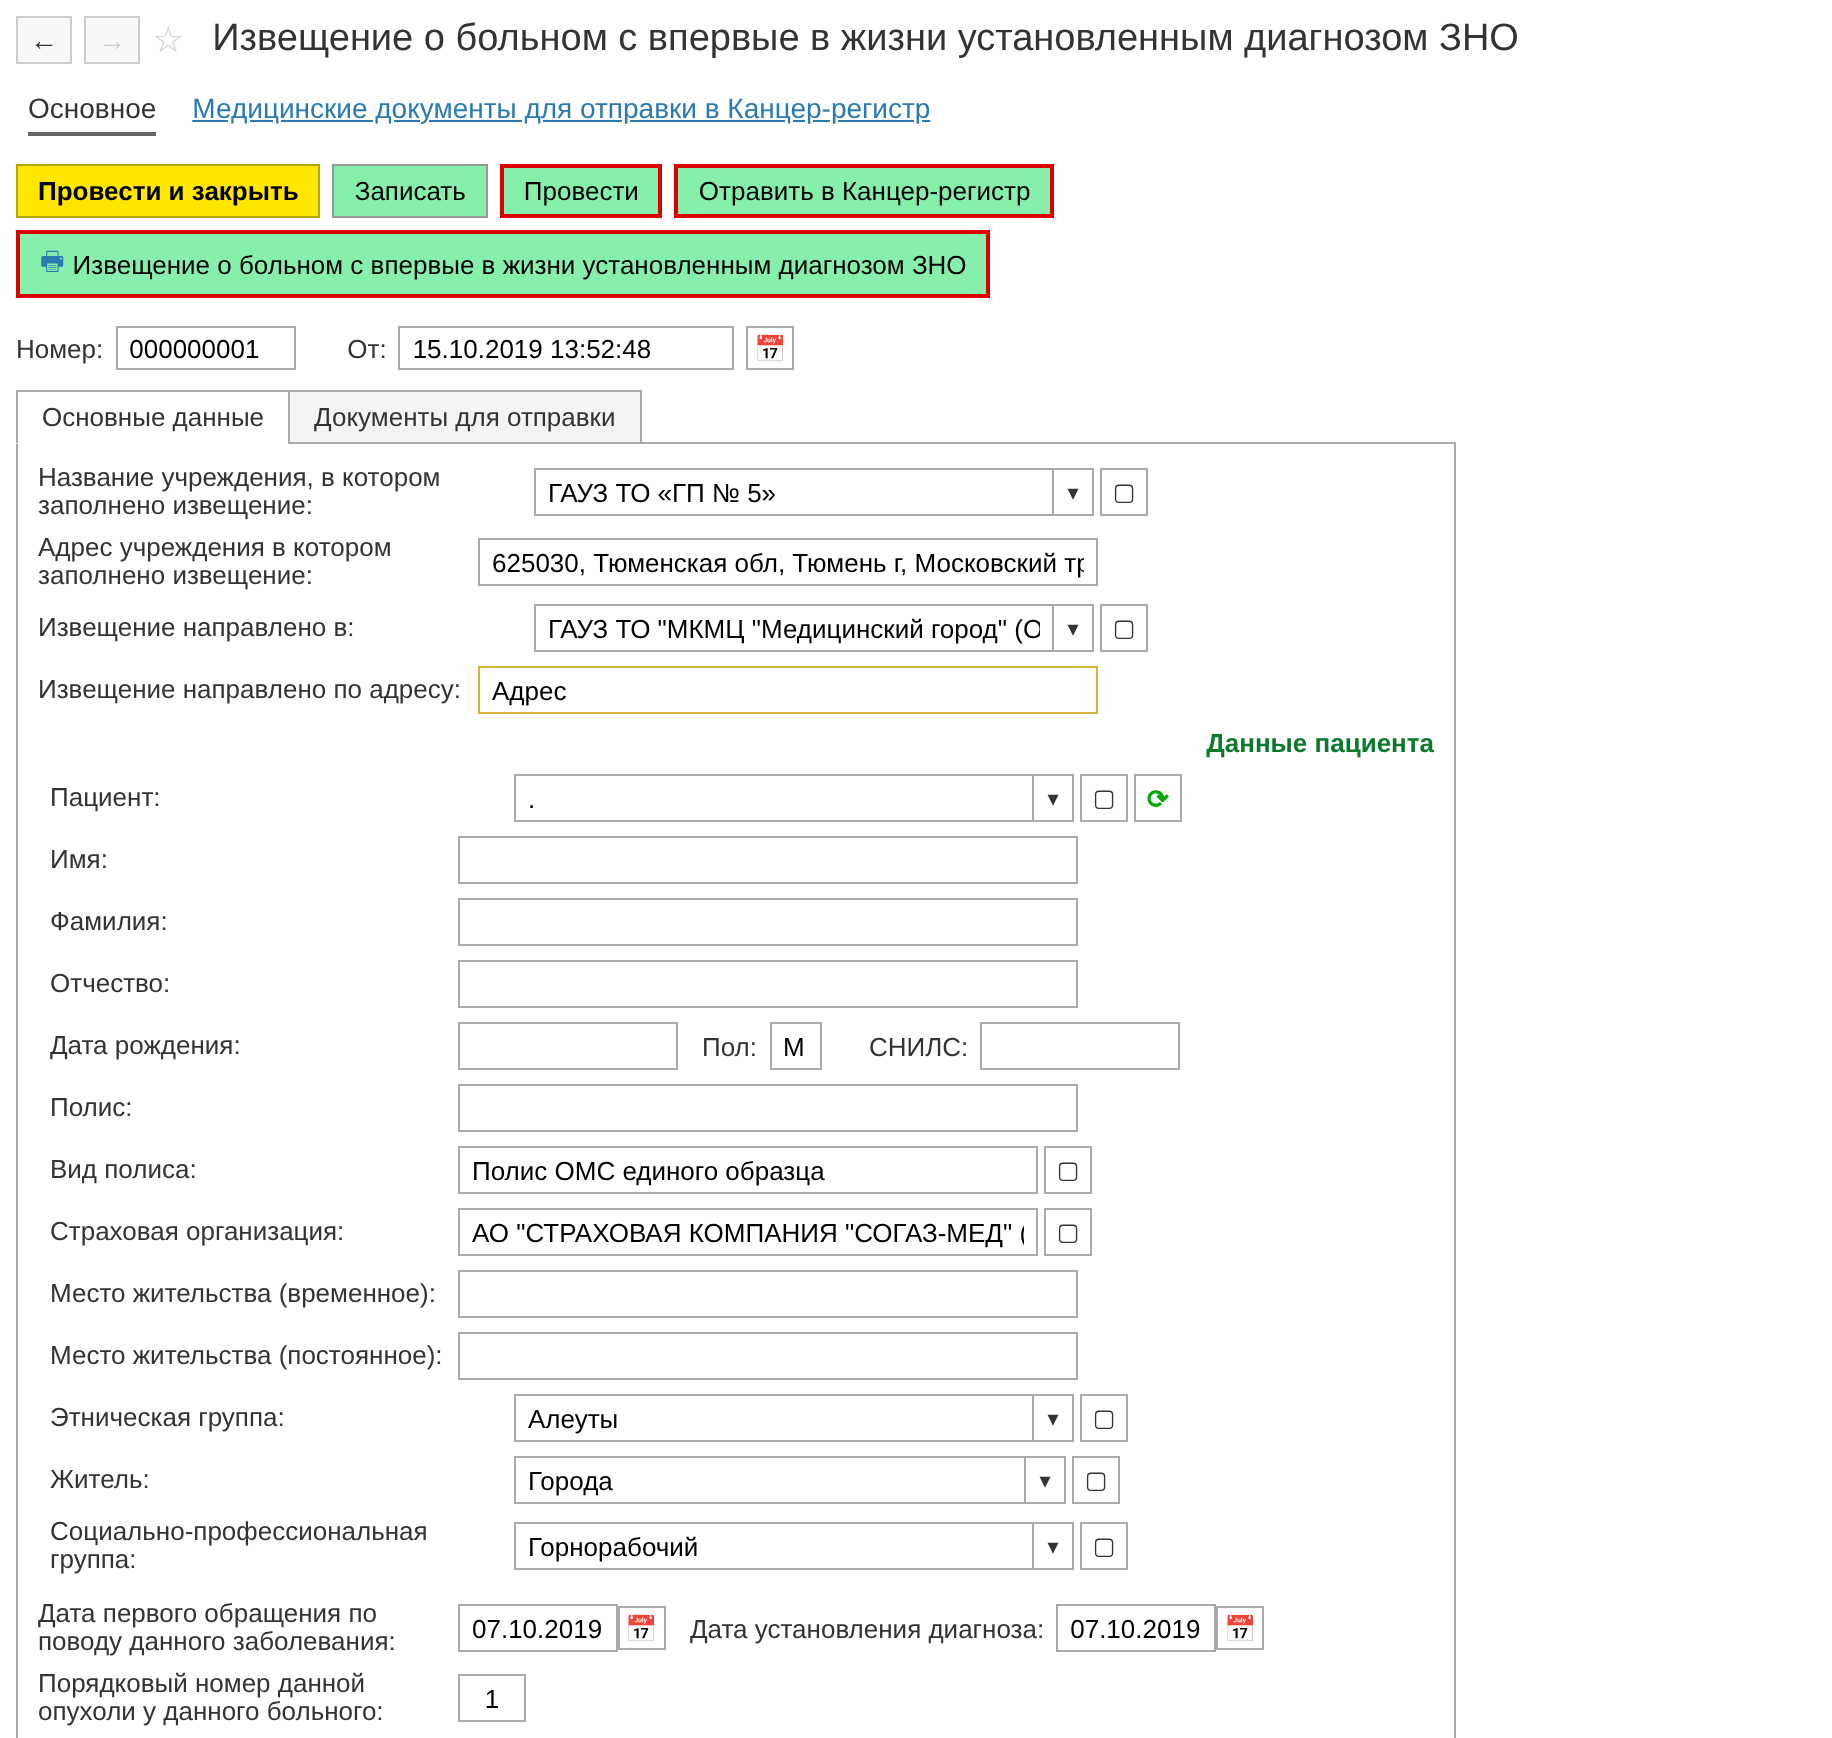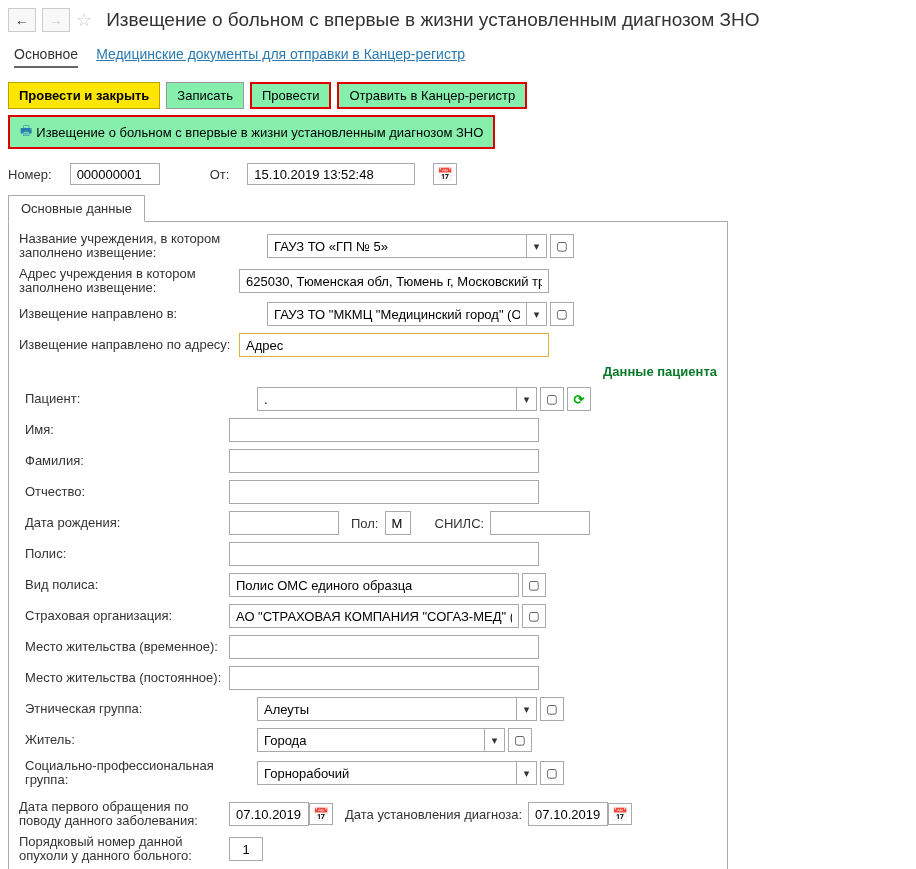--- a/index.html
+++ b/index.html
@@ -11,21 +11,21 @@
 .page-title { font-size: 19px; font-weight: normal; }
 .section-tabs { display: flex; gap: 18px; margin-bottom: 14px; padding-left: 6px; }
 .section-tab { font-size: 14px; padding: 4px 0; cursor: pointer; }
 .section-tab.active { color: #333; border-bottom: 2px solid #666; }
 .section-tab.link { color: #2a7ab0; text-decoration: underline; }
 .toolbar { display: flex; gap: 6px; margin-bottom: 8px; flex-wrap: wrap; }
 .btn { border: 1px solid #999; padding: 4px 10px; background: #86efac; cursor: pointer; font-size: 13px; display: flex; align-items: center; gap: 4px; }
 .btn.yellow { background: #ffe600; font-weight: bold; border-color: #b8a500; }
 .btn.red-border { border: 2px solid #d00; }
 .btn .print-icon { color: #2a7ab0; font-size: 13px; }
-.meta-row { display: flex; align-items: center; gap: 18px; margin: 14px 0 10px 0; }
+.meta-row { display: flex; align-items: center; gap: 6px; margin: 14px 0 10px 0; }
 .meta-row label { font-size: 13px; }
 .meta-row input { border: 1px solid #aaa; padding: 2px 6px; font-size: 13px; height: 22px; }
 .cal-btn { width: 24px; height: 22px; border: 1px solid #aaa; background: #fff; display: flex; align-items: center; justify-content: center; cursor: pointer; }
 .panel-tabs { display: flex; }
 .panel-tab { border: 1px solid #aaa; padding: 5px 12px; background: #f4f4f4; cursor: pointer; font-size: 13px; margin-right: -1px; }
 .panel-tab.active { background: #fff; border-bottom-color: #fff; }
 .panel-body { border: 1px solid #aaa; border-top: 1px solid #aaa; padding: 10px 10px 10px 10px; margin-top: -1px; width: 720px; }
 .form-row { display: flex; align-items: center; margin-bottom: 7px; min-height: 24px; }
 .form-row > label { width: 220px; padding-right: 6px; font-size: 13px; line-height: 14px; flex-shrink: 0; }
 .form-row.two-line > label { line-height: 14px; }
@@ -72,20 +72,21 @@
   <span class="inline-gap"></span>
   <label>От:</label>
   <input class="input-text" style="width: 168px;" value="15.10.2019 13:52:48">
   <div class="cal-btn">
       <span>📅</span>
     </div>
 </div>
 
 <div class="panel-tabs">
   <div class="panel-tab active">Основные данные</div>
+  <div class="panel-tab">Документы для отправки</div>
 </div>
 
 <div class="panel-body">
 
   <div class="form-row two-line">
     <label>Название учреждения, в котором заполнено извещение:</label>
     <div class="input-group">
       <input class="input-text" style="width: 260px;" value="ГАУЗ ТО «ГП № 5»">
       <div class="drop-btn">▾</div>
     </div>
@@ -181,21 +182,21 @@
     <div class="input-group">
       <input class="input-text" style="width: 260px;" value="Алеуты">
       <div class="drop-btn">▾</div>
     </div>
     <div class="open-btn">▢</div>
   </div>
 
   <div class="form-row">
     <label style="width:210px; padding-left:6px">Житель:</label>
     <div class="input-group">
-      <input class="input-text" style="width: 228px;" value="Города">
+      <input class="input-text" style="width: 256px;" value="Города">
       <div class="drop-btn">▾</div>
     </div>
     <div class="open-btn">▢</div>
   </div>
 
   <div class="form-row">
     <label style="width:210px; padding-left:6px">Социально-профессиональная группа:</label>
     <div class="input-group">
       <input class="input-text" style="width: 260px;" value="Горнорабочий">
       <div class="drop-btn">▾</div>

